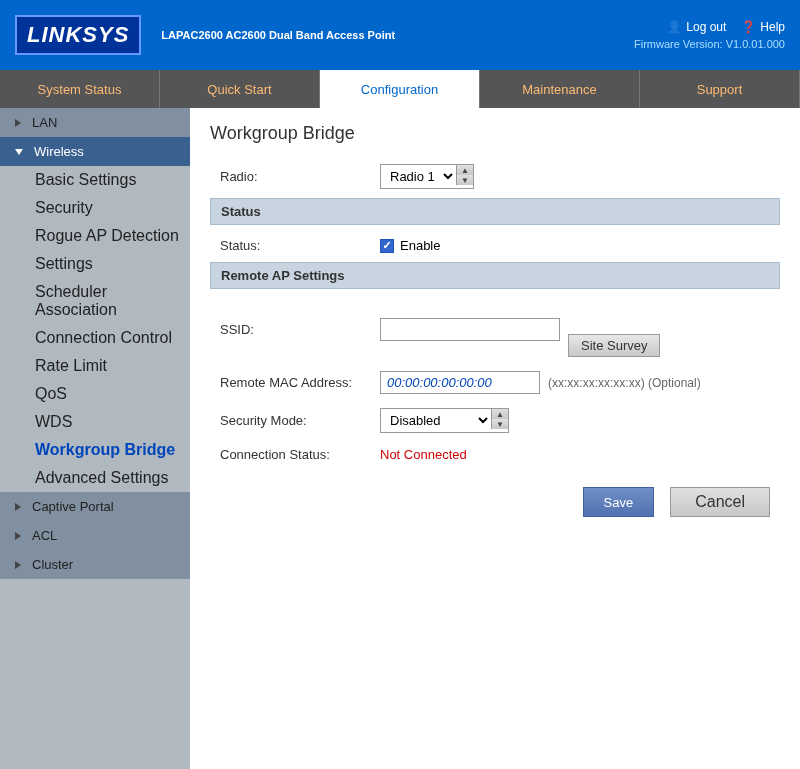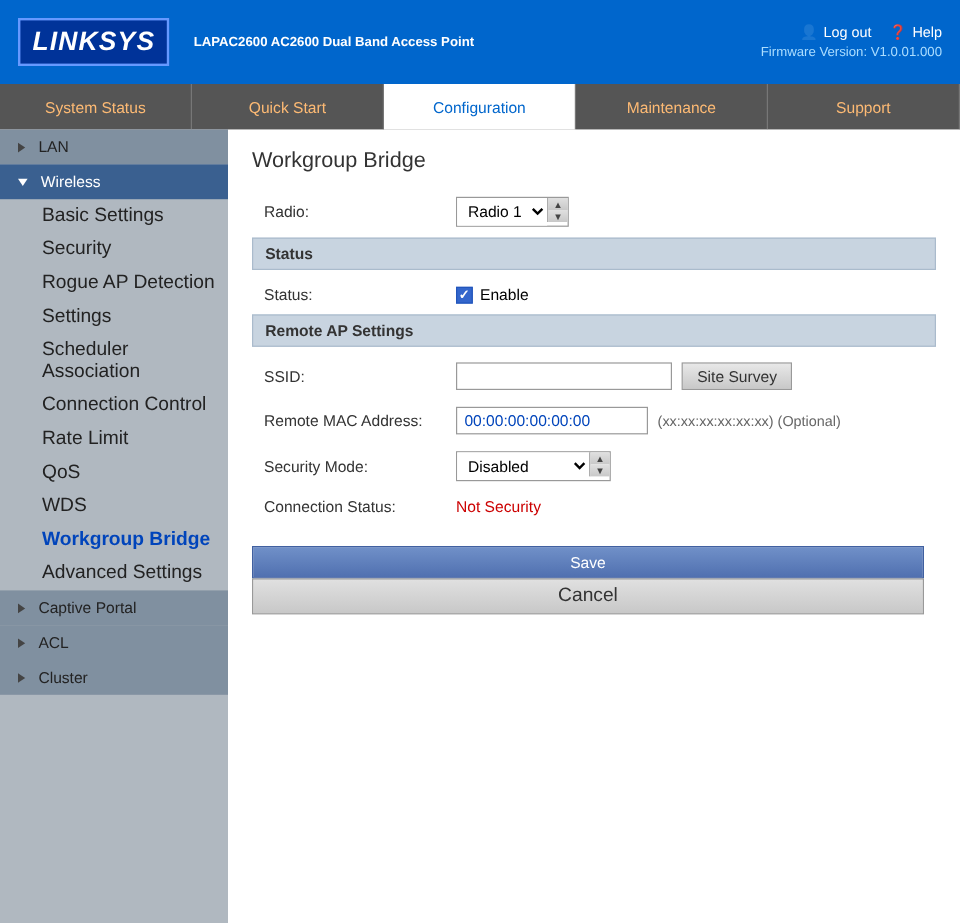--- a/index.html
+++ b/index.html
@@ -37,42 +37,42 @@
     
     .content { flex: 1; background: white; padding: 15px 20px; }
     .page-title { font-size: 18px; color: #333; margin-bottom: 15px; font-weight: normal; }
 
     
     .section-header { background: #c8d4e0; padding: 5px 10px; font-size: 13px; font-weight: bold; color: #333; margin-bottom: 8px; border: 1px solid #aabbcc; }
     .form-row { display: flex; align-items: center; padding: 5px 10px; margin-bottom: 4px; }
     .form-label { width: 160px; color: #333; font-size: 13px; flex-shrink: 0; }
     .form-value { display: flex; align-items: center; gap: 8px; }
     .text-input { border: 1px solid #999; padding: 3px 6px; font-size: 13px; width: 180px; outline: none; }
-    .mac-input { border: 1px solid #999; padding: 3px 6px; font-size: 13px; width: 160px; outline: none; color: #0044bb; }
+    .mac-input { border: 1px solid #999; padding: 3px 6px; font-size: 13px; width: 160px; outline: none; color: #0044bb; font-style: italic; }
     .optional-text { color: #666; font-size: 12px; }
 
     
     .checkbox-area { display: flex; align-items: center; gap: 6px; }
     .checkbox-blue { width: 14px; height: 14px; background: #3366cc; border: 1px solid #2255bb; display: flex; align-items: center; justify-content: center; cursor: pointer; flex-shrink: 0; }
     .checkmark { color: white; font-size: 11px; font-weight: bold; }
 
     
-    .btn-site-survey { background: linear-gradient(to bottom, #e8e8e8, #c8c8c8); border: 1px solid #999; padding: 3px 12px; font-size: 13px; cursor: pointer; color: #333; }
+    .btn-site-survey { background: linear-gradient(to bottom, #e8e8e8, #c8c8c8); border: 1px solid #999; padding: 3px 12px; font-size: 13px; cursor: pointer; color: #333; margin-top: 32px; }
 
     
     .select-with-arrows { display: flex; align-items: flex-start; border: 1px solid #999; background: white; }
     .select-with-arrows select { border: none; outline: none; padding: 3px 5px; font-size: 13px; background: white; cursor: pointer; }
     .spin-arrows { display: flex; flex-direction: column; border-left: 1px solid #999; }
     .spin-arrow { width: 16px; height: 10px; background: linear-gradient(to bottom, #e0e0e0, #c8c8c8); display: flex; align-items: center; justify-content: center; cursor: pointer; font-size: 8px; color: #444; }
 
     
     .status-not-connected { color: #cc0000; font-size: 13px; }
 
     
-    .action-row { display: flex; justify-content: flex-end; gap: 0; margin-top: 20px; padding-right: 10px; flex-direction: column; }
+    .action-row { display: flex; justify-content: flex-end; gap: 16px; margin-top: 20px; padding-right: 10px; }
     .btn-save { background: linear-gradient(to bottom, #7090c8, #5070b0); color: white; border: 1px solid #4060a0; padding: 5px 20px; font-size: 13px; cursor: pointer; }
     .btn-cancel { background: linear-gradient(to bottom, #e0e0e0, #c8c8c8); color: #333; border: 1px solid #999; padding: 5px 24px; font-size: 16px; cursor: pointer; }
   </style>
 </head>
 <body>
 
 <div class="header">
   <div class="logo-area">
     <div class="logo-box">
       <span class="logo-text">LINKSYS</span>
@@ -208,21 +208,21 @@
             <div class="spin-arrow">▲</div>
             <div class="spin-arrow">▼</div>
           </div>
         </div>
       </div>
     </div>
 
     <div class="form-row">
       <span class="form-label">Connection Status:</span>
       <div class="form-value">
-        <span class="status-not-connected">Not Security</span>
+        <span class="status-not-connected">Not Connected</span>
       </div>
     </div>
 
     <div class="action-row">
       <button class="btn-save">Save</button>
       <button class="btn-cancel">Cancel</button>
     </div>
   </div>
 </div>
 

